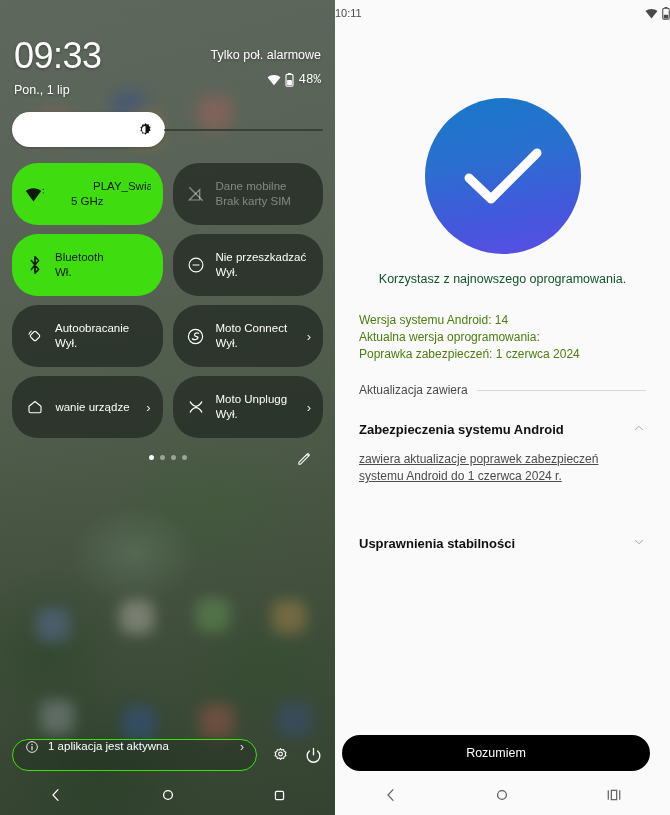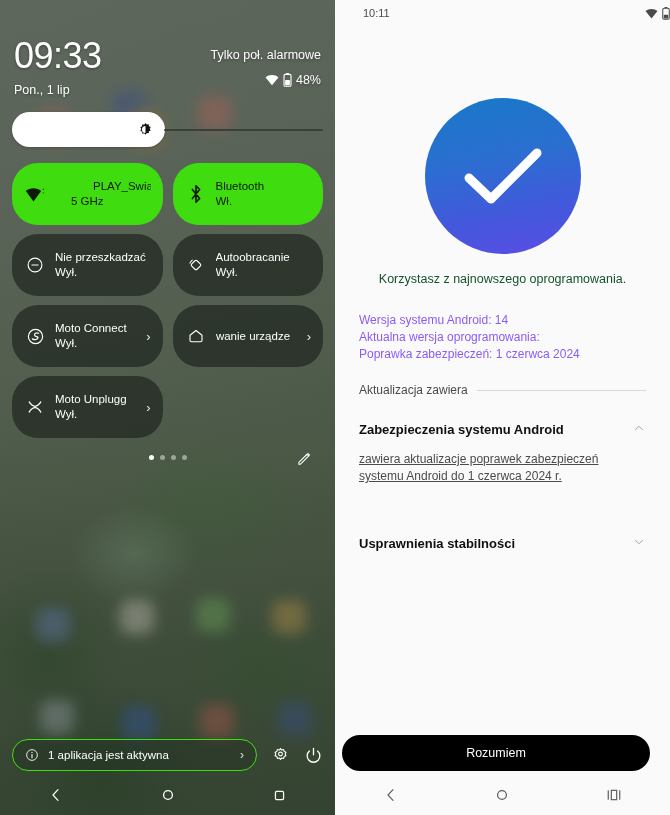--- a/index.html
+++ b/index.html
@@ -46,21 +46,21 @@
     text-shadow: 0 1px 3px rgba(0,0,0,.35);
   }
   .lock-clock .date {
     color: #fff; font-size: 12.5px; margin-top: 7px; font-weight: 400;
     text-shadow: 0 1px 3px rgba(0,0,0,.35);
   }
   .lock-right { position: absolute; right: 14px; top: 48px; text-align: right; }
   .lock-right .carrier { color: #fff; font-size: 12.5px; text-shadow: 0 1px 3px rgba(0,0,0,.35); }
   .lock-right .statusrow {
     display: flex; align-items: center; justify-content: flex-end; gap: 4px;
-    margin-top: 11px; color: #fff; font-size: 12.5px; text-shadow: 0 1px 3px rgba(0,0,0,.35);
+    margin-top: 11px; color: #fff; font-size: 12.5px; text-shadow: 0 1px 3px rgba(0,0,0,.35); font-family: Liberation Mono, monospace;
   }
 
   
   .brightness {
     position: absolute; left: 12px; right: 12px; top: 112px; height: 35px;
     display: flex; align-items: center;
   }
   .bright-fill {
     width: 153px; height: 35px; border-radius: 18px; background: #fff;
     display: flex; align-items: center; justify-content: flex-end; padding-right: 12px;
@@ -98,58 +98,58 @@
   .dots span.active { background: #fff; }
   .edit-pencil { position: absolute; right: 22px; top: 450px; }
 
   .footer-bar {
     position: absolute; left: 12px; right: 12px; bottom: 44px;
     display: flex; align-items: center; gap: 14px;
   }
   .active-app {
     flex: 1 1 auto; height: 32px; border-radius: 17px;
     border: 1.5px solid #3fdd10; background: rgba(30,40,28,.35);
-    display: flex; align-items: center; gap: 9px; padding: 0 12px;
+    display: flex; align-items: flex-start; gap: 9px; padding: 0 12px;
     color: #fff; font-size: 11.5px;
   }
   .active-app .chev { margin-left: auto; font-size: 12px; opacity: .85; }
 
   .navbar {
     position: absolute; left: 0; right: 0; bottom: 0; height: 40px;
     display: flex; align-items: center; justify-content: space-around;
   }
 
   
   .panel-right {
     position: relative; width: 335px; height: 815px;
     background: #fafafa; overflow: hidden;
   }
   .status-bar {
     height: 26px; display: flex; align-items: center; justify-content: space-between;
-    padding: 0 0; color: #4a4a4a; font-size: 11px; margin-left: 28px;
+    padding: 0 0; color: #4a4a4a; font-size: 11px;
   }
   .status-icons { display: flex; align-items: center; gap: 4px; }
 
   .check-wrap { display: flex; justify-content: center; margin-top: 72px; }
   .check-circle {
     width: 156px; height: 156px; border-radius: 50%;
     background: linear-gradient(170deg, #1878c8 0%, #2a6fd0 38%, #4358dc 72%, #5b4de4 100%);
     display: flex; align-items: center; justify-content: center;
   }
   .headline {
     margin-top: 54px; padding: 0 26px;
     text-align: center; color: #0a0a0a;
     font-size: 31px; font-weight: 700; line-height: 40px; letter-spacing: -.3px;
   }
   .subline {
     margin-top: 18px; padding: 0 22px; text-align: center;
     color: #14532d; font-size: 12.5px;
   }
   .meta {
-    margin-top: 26px; padding: 0 24px; color: #8b5cf6;
+    margin-top: 26px; padding: 0 24px; color: #4d7c0f;
     font-size: 12px; line-height: 17px;
   }
   .contains-row {
     margin-top: 20px; padding: 0 24px;
     display: flex; align-items: center; gap: 9px;
     color: #4a4a4a; font-size: 12px;
   }
   .contains-row .rule { flex: 1; height: 1px; background: #d8d8d8; }
 
   .acc {
@@ -247,20 +247,32 @@
               <path d="M11 20 21 6.6C18.3 4.2 14.8 3 11 3S3.7 4.2 1 6.6L11 20z" fill="#0d1a06"></path>
               <path d="M22.5 4.4l1.6-1.2.6 1.8zM22.6 9.1l1.5-1.1.6 1.7z" fill="#0d1a06"></path>
             </svg>
           </span>
           <div class="tlabels">
             <div class="t1">PLAY_Swiatl</div>
             <div class="t2">5 GHz</div>
           </div>
         </div>
 
+        <div class="tile dim">
+          <span class="ticon">
+            <svg width="18" height="18" viewBox="0 0 24 24">
+              <path d="M3 20h14V6L3 20z" fill="none" stroke="rgba(255,255,255,.45)" stroke-width="1.6"></path>
+              <line x1="3" y1="3" x2="21" y2="21" stroke="rgba(255,255,255,.45)" stroke-width="1.6"></line>
+            </svg>
+          </span>
+          <div class="tlabels">
+            <div class="t1">Dane mobilne</div>
+            <div class="t2">Brak karty SIM</div>
+          </div>
+        </div>
 
         <div class="tile on">
           <span class="ticon">
             <svg width="14" height="20" viewBox="0 0 14 22">
               <path d="M3 6l8 10-4 4V2l4 4L3 16" fill="none" stroke="#0d1a06" stroke-width="1.8" stroke-linejoin="round" stroke-linecap="round"></path>
             </svg>
           </span>
           <div class="tlabels">
             <div class="t1">Bluetooth</div>
             <div class="t2">Wł.</div>

